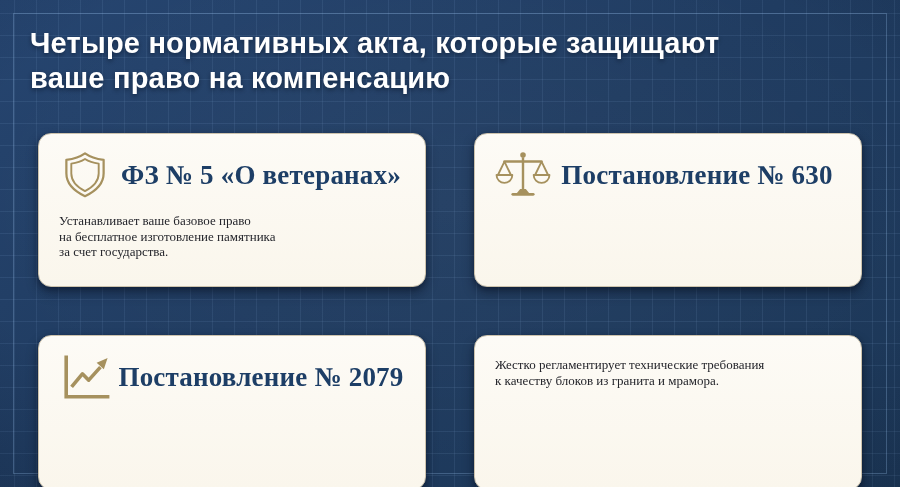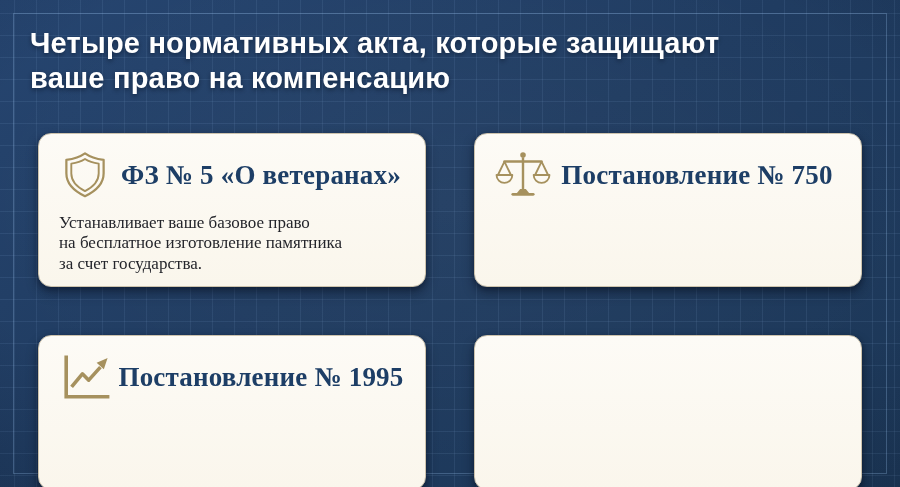--- a/index.html
+++ b/index.html
@@ -95,21 +95,21 @@
     font-family: "Liberation Serif", serif;
     font-weight: 700;
     font-size: 27px;
     color: #1d3e66;
     letter-spacing: 0.2px;
     white-space: nowrap;
   }
   .card-body {
     margin: 9px 0 0 0;
     font-family: "Liberation Serif", serif;
-    font-size: 17px;
+    font-size: 13px;
     line-height: 1.2;
     color: #24252b;
     white-space: pre-line;
   }
 </style>
 </head>
 <body>
 
 <div class="stage">
   <div class="frame"></div>
@@ -142,34 +142,36 @@
             <path d="M30 9 V43" stroke="#a6915e" stroke-width="2.6"></path>
             <path d="M10 13.5 H50" stroke="#a6915e" stroke-width="2.6" stroke-linecap="round"></path>
             <path d="M10 13.5 L3 28 M10 13.5 L17 28" stroke="#a6915e" stroke-width="2"></path>
             <path d="M1.5 28 A8.5 8.5 0 0 0 18.5 28 Z" stroke="#a6915e" stroke-width="2" stroke-linejoin="round"></path>
             <path d="M50 13.5 L43 28 M50 13.5 L57 28" stroke="#a6915e" stroke-width="2"></path>
             <path d="M41.5 28 A8.5 8.5 0 0 0 58.5 28 Z" stroke="#a6915e" stroke-width="2" stroke-linejoin="round"></path>
             <path d="M23 48 L27 43 H33 L37 48 Z" fill="#a6915e"></path>
             <path d="M19 48.8 H41" stroke="#a6915e" stroke-width="3" stroke-linecap="round"></path>
           </svg>
         </span>
-        <h2 class="card-title">Постановление № 750</h2>
+        <h2 class="card-title">Постановление № 630</h2>
       </div>
     </section>
 
     <section class="card">
       <div class="card-head">
         <span class="card-icon">
           <svg width="54" height="52" viewBox="0 0 60 56" fill="none">
             <path d="M8 4 V50 H56" stroke="#a6915e" stroke-width="4"></path>
             <path d="M14 39 L26 24.5 L33 31.5 L46 17" stroke="#a6915e" stroke-width="4" stroke-linejoin="round"></path>
             <polygon points="54,7 49.8,19.5 41.8,12.1" fill="#a6915e"></polygon>
           </svg>
         </span>
-        <h2 class="card-title">Постановление № 1995</h2>
+        <h2 class="card-title">Постановление № 2079</h2>
       </div>
     </section>
 
     <section class="card">
+      <p class="card-body">Жестко регламентирует технические требования
+к качеству блоков из гранита и мрамора.</p>
     </section>
 
   </div>
 </div>
 
 </body></html>

